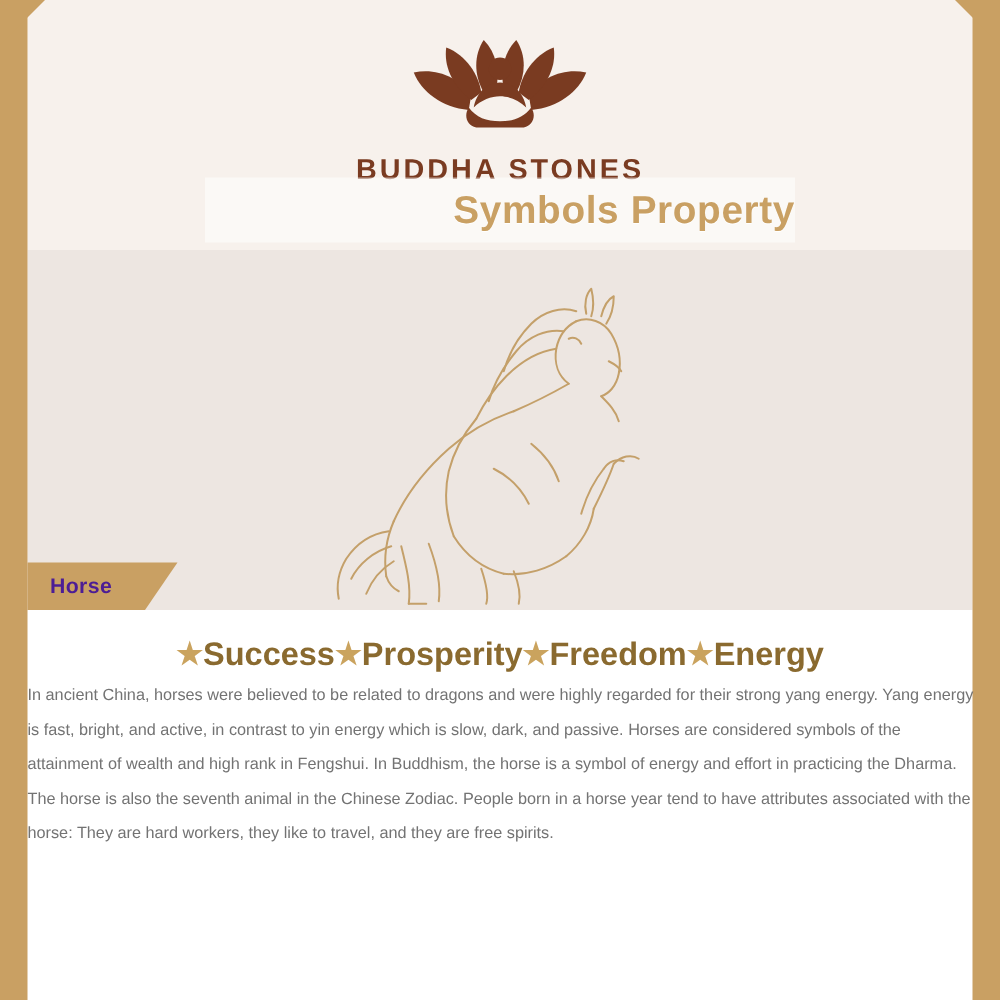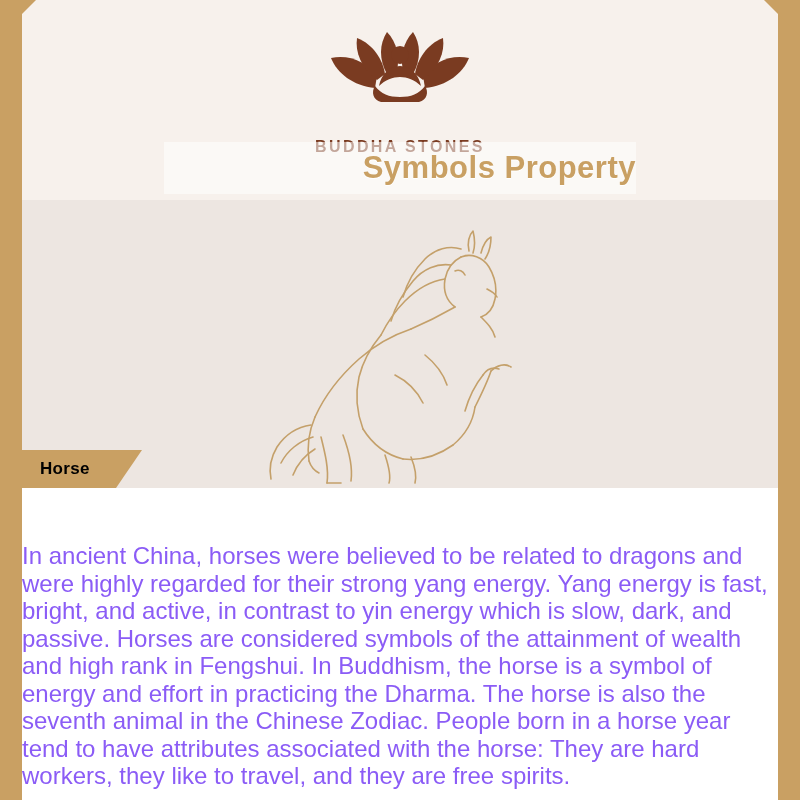--- a/index.html
+++ b/index.html
@@ -80,22 +80,22 @@
     position: absolute;
     left: 0; top: 18px;
     width: 800px;
     text-align: center;
   }
   .logo-mark {
     display: block;
     margin: 0 auto;
   }
   .logo-text {
-    margin-top: 20px;
-    font-size: 16px;
+    margin-top: 4px;
+    font-size: 23px;
     letter-spacing: 2.4px;
     font-weight: bold;
     color: #7a3b21;
     font-family: "Liberation Sans", sans-serif;
   }
 
   
   .title-bar {
     position: absolute;
     left: 164px; top: 142px;
@@ -130,21 +130,21 @@
     align-items: center;
   }
   .ribbon-body {
     background: #c9a063;
     height: 38px;
     display: flex;
     align-items: center;
     padding: 0 26px 0 18px;
   }
   .ribbon-label {
-    color: #000000;
+    color: #4c1d95;
     font-size: 17px;
     font-weight: bold;
     letter-spacing: 0.3px;
   }
   .ribbon-tail {
     width: 0; height: 0;
     border-top: 38px solid #c9a063;
     border-right: 26px solid transparent;
   }
 
@@ -167,23 +167,23 @@
   .attributes .word {
     color: #8a6a2f;
   }
 
   
   .description {
     position: absolute;
     left: 22px;
     top: 542px;
     width: 760px;
-    font-size: 24px;
+    font-size: 13px;
     line-height: 27.5px;
-    color: #8b5cf6;
+    color: #737373;
     font-family: "Liberation Sans", sans-serif;
     text-align: left;
   }
 </style>
 </head>
 <body>
 
 <div class="page">
 
   <div class="panel"></div>
@@ -268,16 +268,19 @@
     </g>
   </svg>
 
   <div class="ribbon">
     <div class="ribbon-body">
       <span class="ribbon-label">Horse</span>
     </div>
     <div class="ribbon-tail"></div>
   </div>
 
+  <div class="attributes">
+    <span class="star">★</span><span class="word">Success</span><span class="star">★</span><span class="word">Prosperity</span><span class="star">★</span><span class="word">Freedom</span><span class="star">★</span><span class="word">Energy</span>
+  </div>
 
   <div class="description">In ancient China, horses were believed to be related to dragons and were highly regarded for their strong yang energy. Yang energy is fast, bright, and active, in contrast to yin energy which is slow, dark, and passive. Horses are considered symbols of the attainment of wealth and high rank in Fengshui. In Buddhism, the horse is a symbol of energy and effort in practicing the Dharma. The horse is also the seventh animal in the Chinese Zodiac. People born in a horse year tend to have attributes associated with the horse: They are hard workers, they like to travel, and they are free spirits.</div>
 
 </div>
 
 </body></html>

